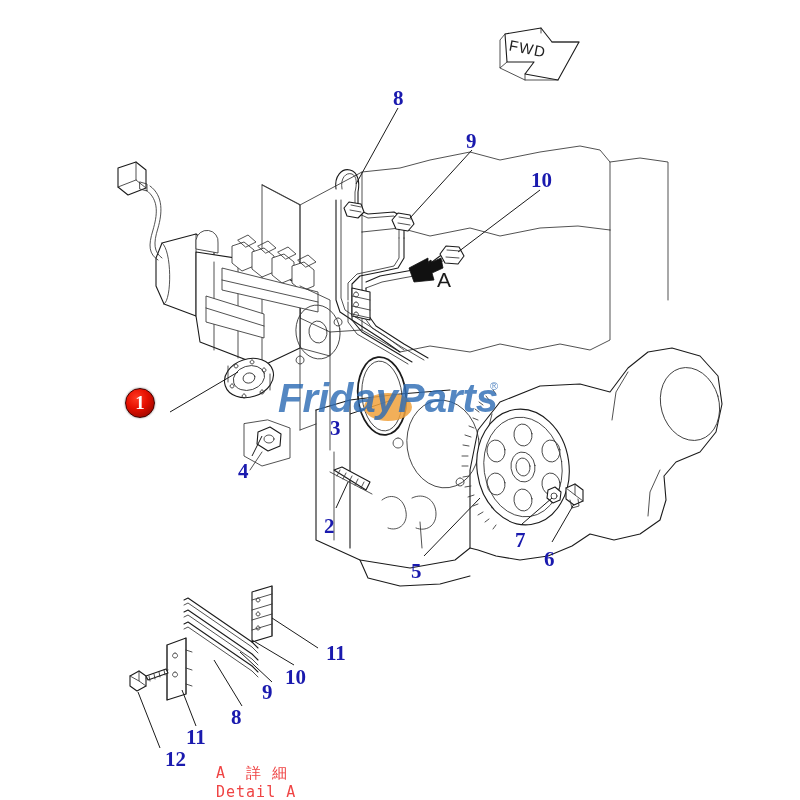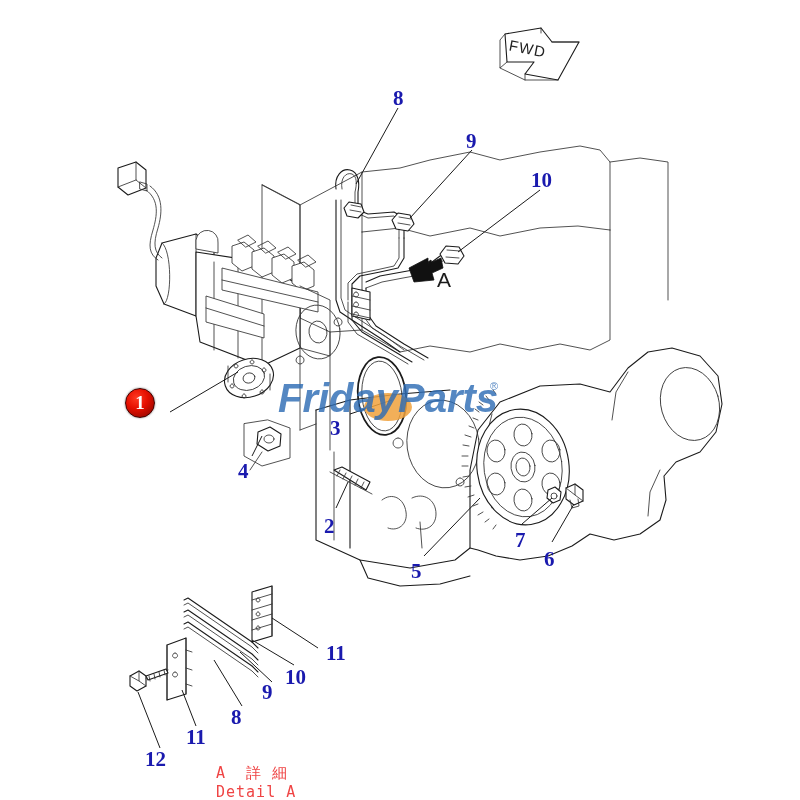--- a/index.html
+++ b/index.html
@@ -366,16 +366,16 @@
       <div class="callout" style="left: 544px; top: 549px;">6</div>
       <div class="callout" style="left: 515px; top: 530px;">7</div>
       <div class="callout" style="left: 393px; top: 88px;">8</div>
       <div class="callout" style="left: 466px; top: 131px;">9</div>
       <div class="callout" style="left: 531px; top: 170px;">10</div>
       <div class="callout" style="left: 326px; top: 643px;">11</div>
       <div class="callout" style="left: 285px; top: 667px;">10</div>
       <div class="callout" style="left: 262px; top: 682px;">9</div>
       <div class="callout" style="left: 231px; top: 707px;">8</div>
       <div class="callout" style="left: 186px; top: 727px;">11</div>
-      <div class="callout" style="left: 145px; top: 749px;">12</div>
+      <div class="callout" style="left: 165px; top: 749px;">12</div>
     </div>
 
 </div>
 
 </body></html>

